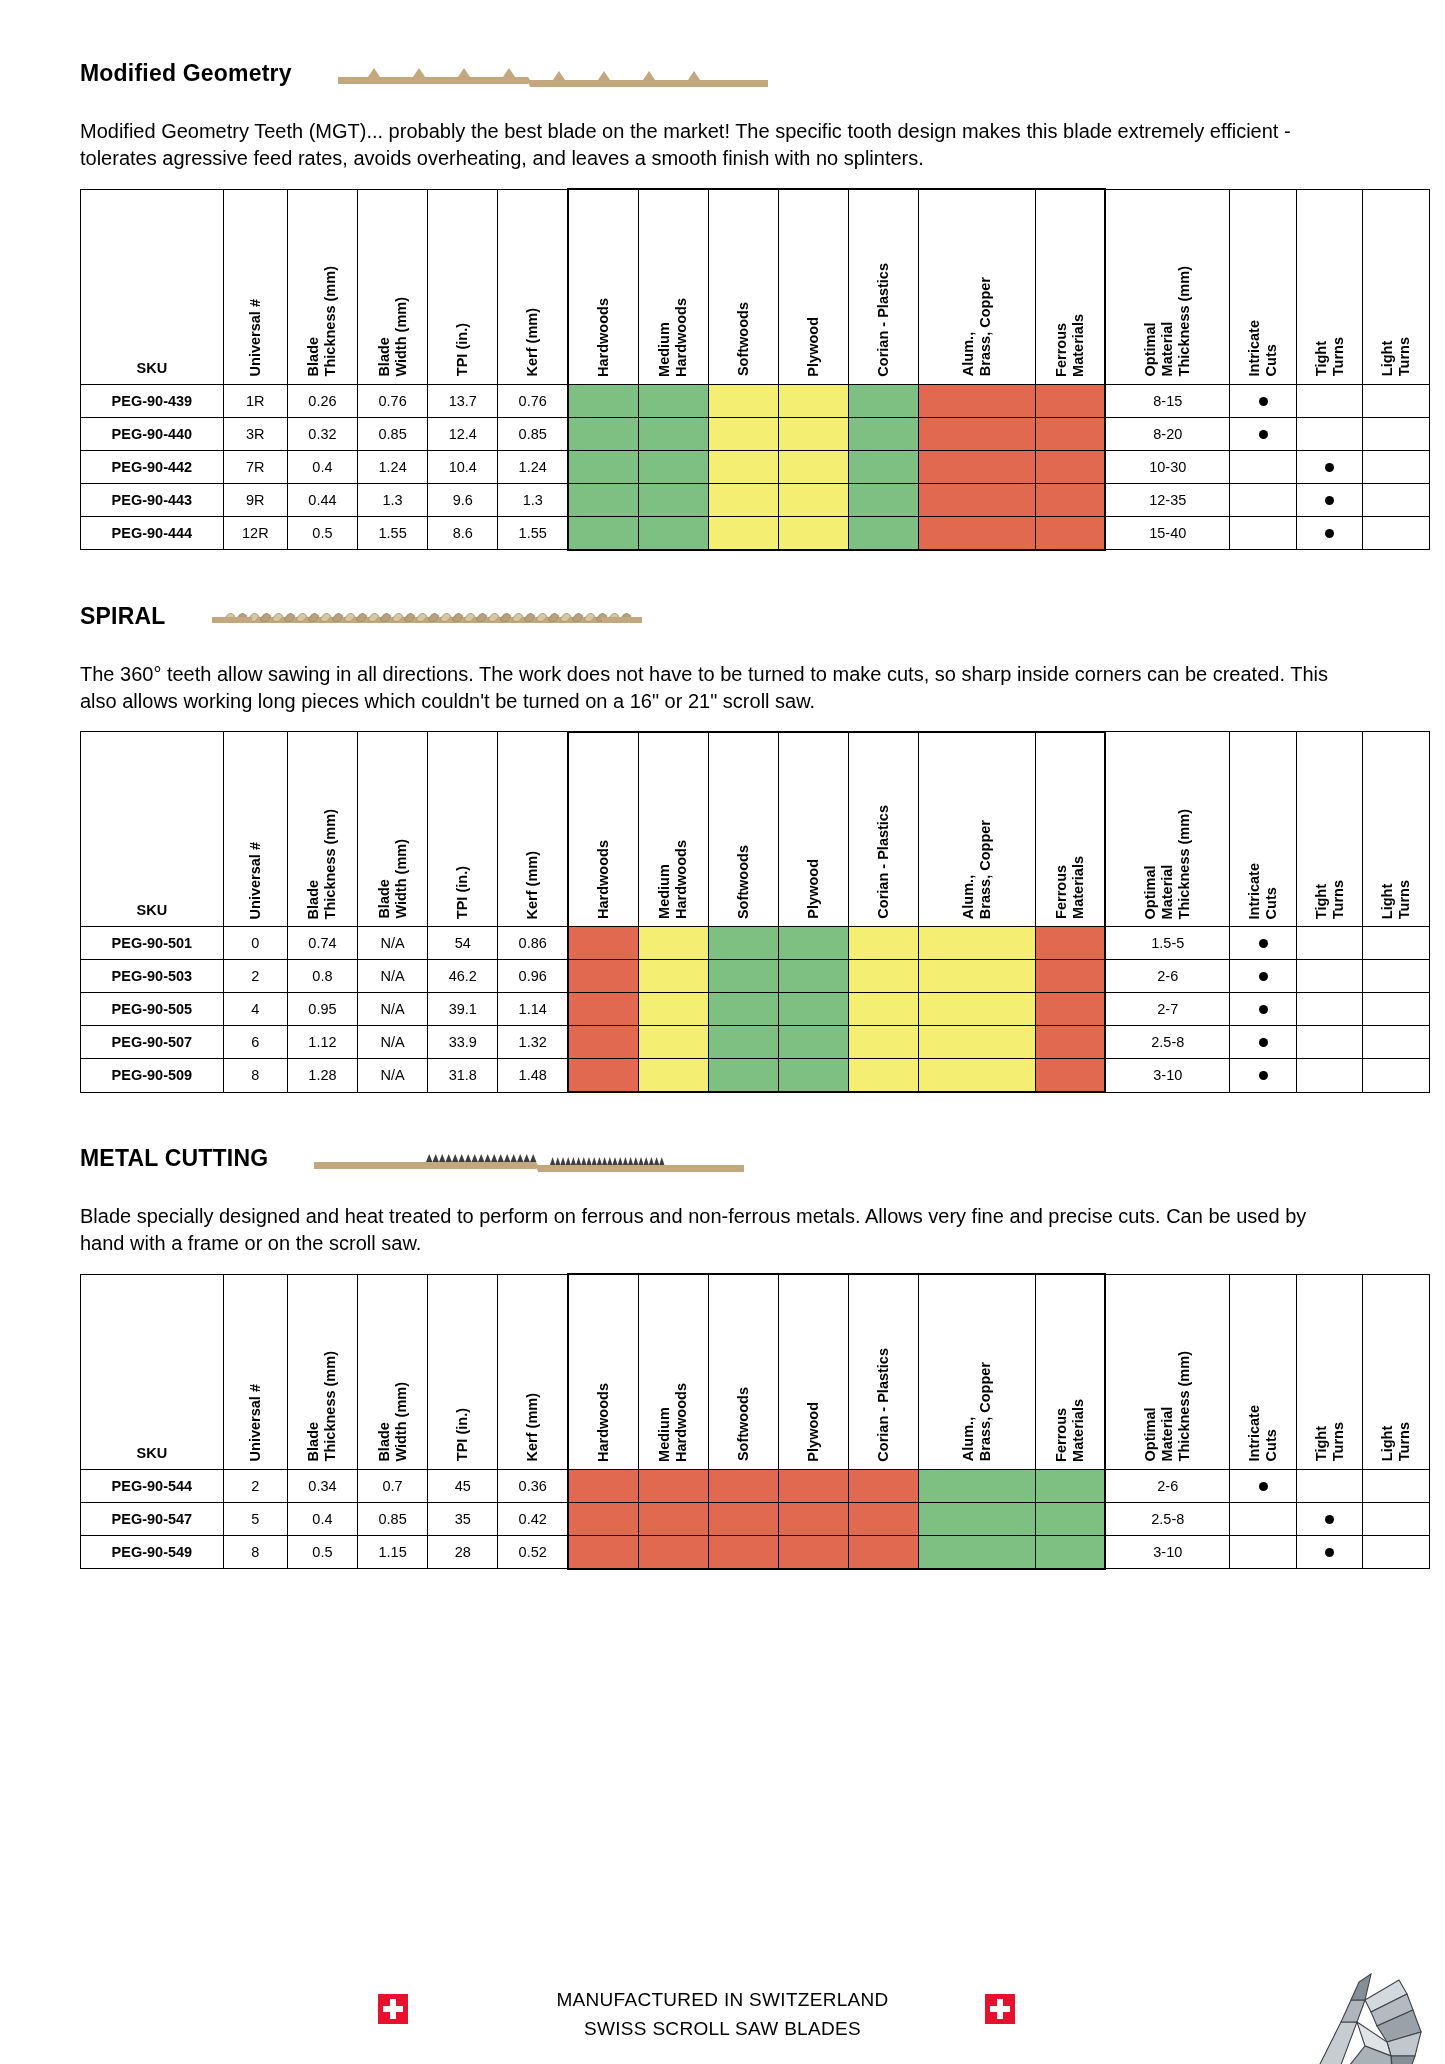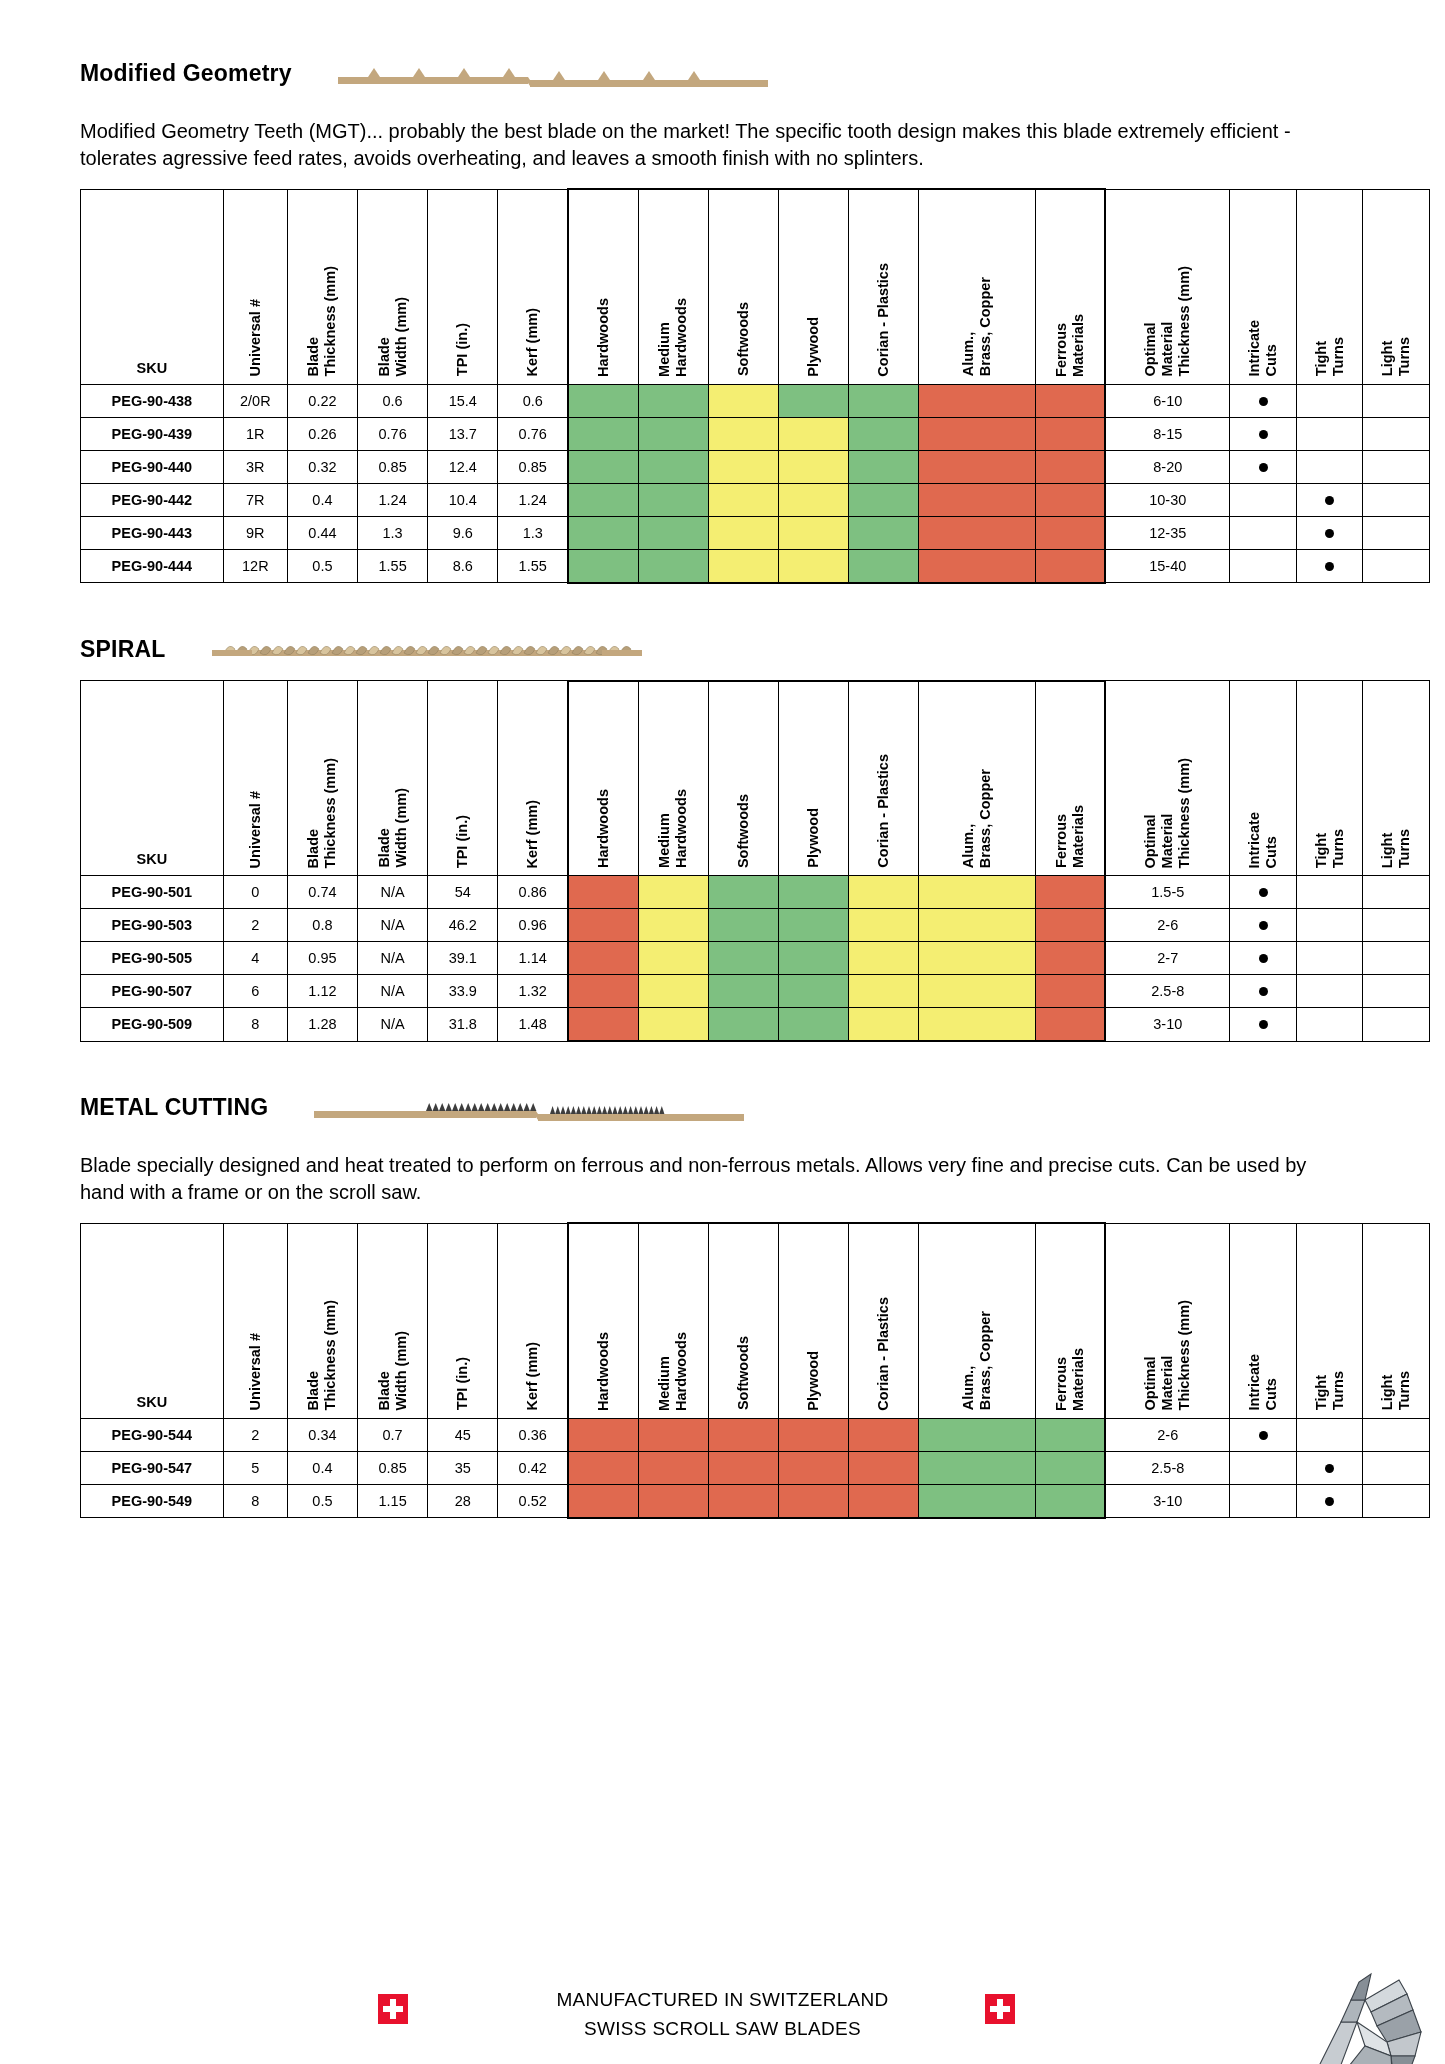--- a/index.html
+++ b/index.html
@@ -249,39 +249,20 @@
 Thickness (mm)</span></th>
     <th><span class="vert">Intricate
 Cuts</span></th>
     <th><span class="vert">Tight
 Turns</span></th>
     <th><span class="vert">Light
 Turns</span></th>
   </tr>
           </thead>
           <tbody>
-            <tr>
-      <td class="sku">PEG-90-438</td>
-      <td>2/0R</td>
-      <td>0.22</td>
-      <td>0.6</td>
-      <td>15.4</td>
-      <td>0.6</td>
-              <td class="c-green grp-left"></td>
-              <td class="c-green"></td>
-              <td class="c-yellow"></td>
-              <td class="c-green"></td>
-              <td class="c-green"></td>
-              <td class="c-red"></td>
-              <td class="c-red grp-right"></td>
-              <td>6-10</td>
-      <td><span class="dot"></span></td>
-      <td></td>
-      <td></td>
-    </tr>
             <tr>
       <td class="sku">PEG-90-439</td>
       <td>1R</td>
       <td>0.26</td>
       <td>0.76</td>
       <td>13.7</td>
       <td>0.76</td>
               <td class="c-green grp-left"></td>
               <td class="c-green"></td>
               <td class="c-yellow"></td>
@@ -411,20 +392,21 @@
               <path d="M360,17 q5,-11 11,-4 q-4,9 -11,4 Z" fill="#b79f79" stroke="#8d7a58" stroke-width="0.5"></path>
               <path d="M372,17 q5,-11 11,-4 q-4,9 -11,4 Z" fill="#d8c49d" stroke="#8d7a58" stroke-width="0.5"></path>
               <path d="M384,17 q5,-11 11,-4 q-4,9 -11,4 Z" fill="#b79f79" stroke="#8d7a58" stroke-width="0.5"></path>
               <path d="M396,17 q5,-11 11,-4 q-4,9 -11,4 Z" fill="#d8c49d" stroke="#8d7a58" stroke-width="0.5"></path>
               <path d="M408,17 q5,-11 11,-4 q-4,9 -11,4 Z" fill="#b79f79" stroke="#8d7a58" stroke-width="0.5"></path>
     <rect x="0" y="14" width="40" height="6" fill="#c3a77e"></rect>
     <rect x="390" y="14" width="40" height="6" fill="#c3a77e"></rect>
   </svg>
           </div>
     </div>
+    <div class="section-desc">The 360° teeth allow sawing in all directions. The work does not have to be turned to make cuts, so sharp inside corners can be created. This also allows working long pieces which couldn't be turned on a 16" or 21" scroll saw.</div>
     <table class="blades">
     <colgroup>
       <col class="c-sku">
             <col class="c-uni">
             <col class="c-bt">
             <col class="c-bw">
             <col class="c-tpi">
             <col class="c-kerf">
       <col class="c-mat">
             <col class="c-mat">

